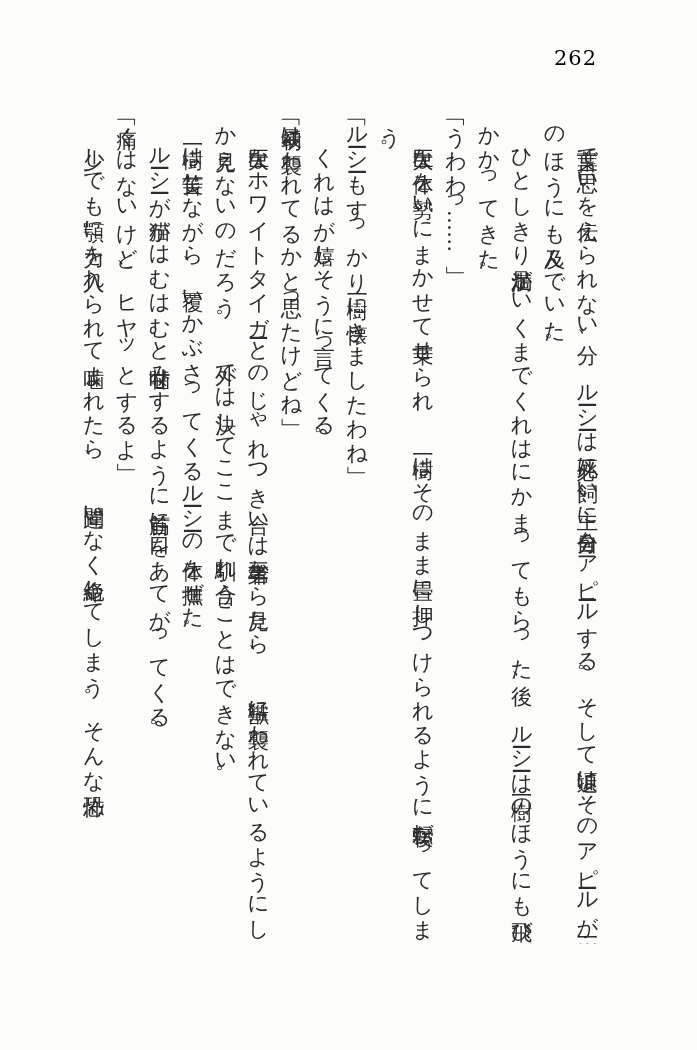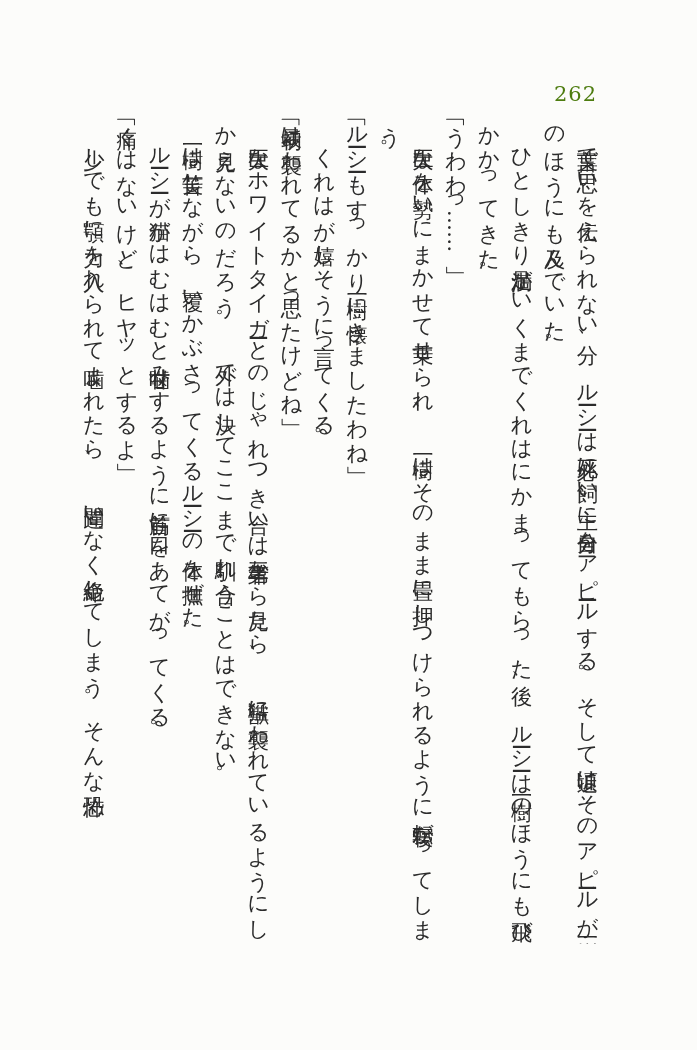--- a/index.html
+++ b/index.html
@@ -12,23 +12,22 @@
     height: 1050px;
     background: #fcfcfa;
     overflow: hidden;
     font-family: "DejaVu Serif", "Liberation Serif", serif;
   }
   .page-number {
     position: absolute;
     top: 46px;
     right: 100px;
     font-size: 21px;
-    color: #4d7c0f;
+    color: #000000;
     letter-spacing: 1px;
-    margin-top: 36px;
   }
   .text-block {
     position: absolute;
     top: 112px;
     right: 94px;
     width: 527px;
     height: 832px;
     writing-mode: vertical-rl;
     text-orientation: mixed;
     font-size: 21.3px;

